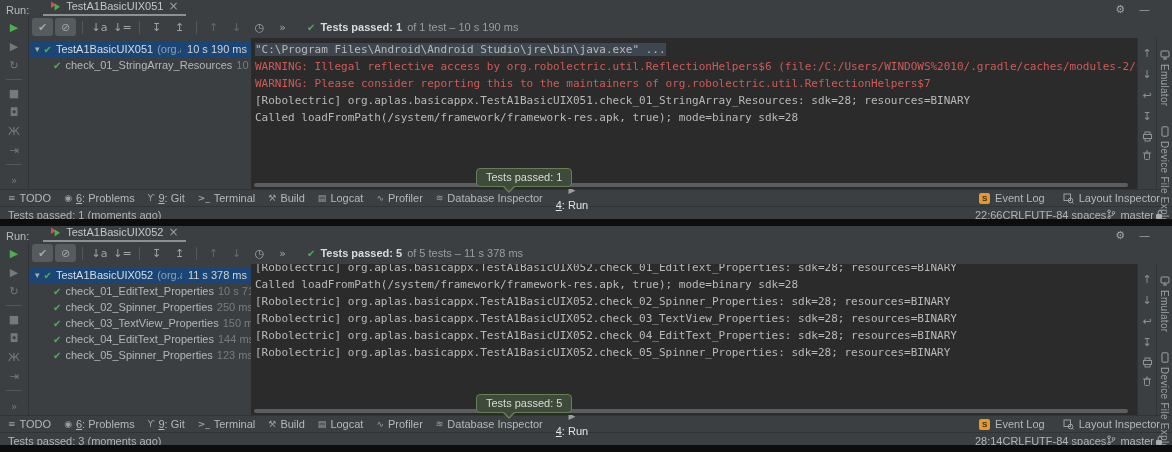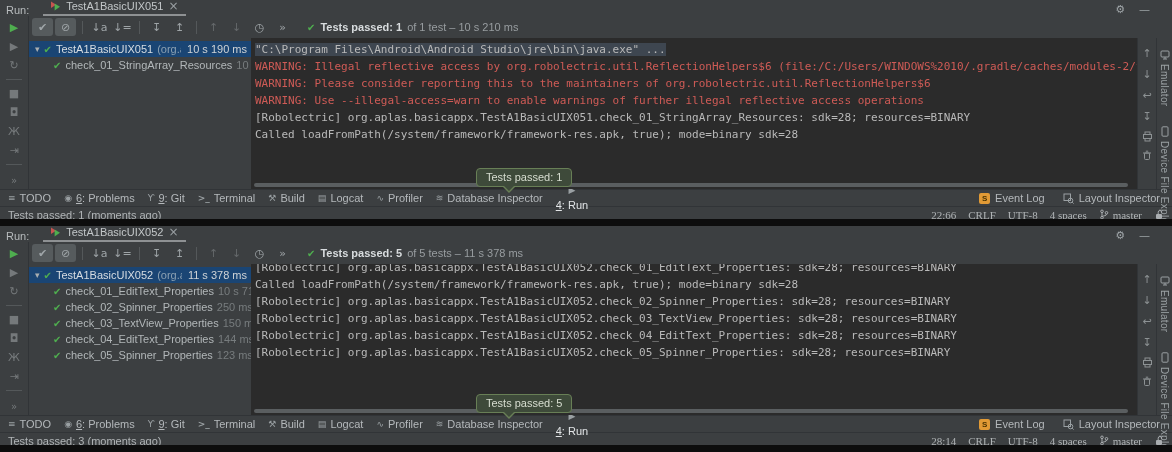--- a/index.html
+++ b/index.html
@@ -71,21 +71,21 @@
   .ti-profiler::before{content:"∿";}
   .ti-database::before{content:"≋";}
   .ti-run::before{content:"▶";}
   .mn{text-decoration:underline;}
   .tb-right{margin-left:auto;display:flex;gap:18px;align-items:center;padding-right:4px;}
   .tbr-item{display:flex;align-items:center;gap:5px;color:#b4b8bb;}
   .elog{width:11px;height:11px;background:#e19a35;border-radius:2px;color:#4a3300;font-size:8px;font-weight:bold;
     display:flex;align-items:center;justify-content:center;}
   
   .statusbar{height:15px;display:flex;align-items:center;padding:0 8px;border-top:1px solid #313437;background:#3c3f41;color:#b0b4b6;flex:none;}
-  .sb-right{margin-left:auto;display:flex;gap:12px;align-items:center;white-space:nowrap;font-family:Liberation Serif, serif;}
+  .sb-right{margin-left:auto;display:flex;gap:0;align-items:center;white-space:nowrap;}
   .sb-item{display:flex;align-items:center;gap:4px;}
   
   .balloon{position:absolute;left:476px;bottom:32px;background:#3e4a3a;border:1px solid #687f56;border-radius:4px;
     padding:2px 9px 3px;color:#d7ddd0;z-index:6;white-space:nowrap;}
   .balloon::before{content:"";position:absolute;left:25px;top:100%;border:7px solid transparent;border-top-color:#687f56;}
   .balloon::after{content:"";position:absolute;left:26px;top:calc(100% - 1px);border:6px solid transparent;border-top-color:#3e4a3a;}
   svg{display:block;}
 </style>
 </head>
 <body>
@@ -132,21 +132,21 @@
         <span class="tbtn icon">↧</span>
         <span class="tbtn icon">↥</span>
         <span class="tsep"></span>
         <span class="tbtn dim icon">↑</span>
         <span class="tbtn dim icon">↓</span>
         <span class="tbtn icon">◷</span>
         <span class="tbtn icon">»</span>
         <div class="summary">
           <span class="sumchk icon">✔</span>
           <span class="sumstrong">Tests passed: 1</span>
-          <span class="sumrest">of 1 test – 10 s 210 ms</span>
+          <span class="sumrest">of 1 test – 10 s 190 ms</span>
         </div>
       </div>
       <div class="content">
         <div class="tree">
           <div class="rootrow">
             <span class="chev icon">▾</span>
             <span class="chk icon">✔</span>
             <span>TestA1BasicUIX051</span>
             <span class="pkg">(org.aplas.basica</span>
             <span class="rdur">10 s 190 ms</span>
@@ -158,22 +158,21 @@
               <span>check_01_StringArray_Resources</span>
               <span class="tdur">10 s 190 ms</span>
             </div>
             </div>
         </div>
         <div class="console">
           <div>
 
           <div class="cline sel"><span class="ctext">"C:\Program Files\Android\Android Studio\jre\bin\java.exe" ...</span></div>
               <div class="cline err"><span class="ctext">WARNING: Illegal reflective access by org.robolectric.util.ReflectionHelpers$6 (file:/C:/Users/WINDOWS%2010/.gradle/caches/modules-2/files-2.</span></div>
-              <div class="cline err"><span class="ctext">WARNING: Please consider reporting this to the maintainers of org.robolectric.util.ReflectionHelpers$6</span></div>
-              <div class="cline err"><span class="ctext">WARNING: Use --illegal-access=warn to enable warnings of further illegal reflective access operations</span></div>
+              <div class="cline err"><span class="ctext">WARNING: Please consider reporting this to the maintainers of org.robolectric.util.ReflectionHelpers$7</span></div>
               <div class="cline txt"><span class="ctext">[Robolectric] org.aplas.basicappx.TestA1BasicUIX051.check_01_StringArray_Resources: sdk=28; resources=BINARY</span></div>
               <div class="cline txt"><span class="ctext">Called loadFromPath(/system/framework/framework-res.apk, true); mode=binary sdk=28</span></div>
             </div>
           <div class="hsb"></div>
         </div>
         <div class="congut">
           <span class="icon">↑</span>
           <span class="icon">↓</span>
           <span class="icon">↩</span>
           <span class="icon">↧</span>

